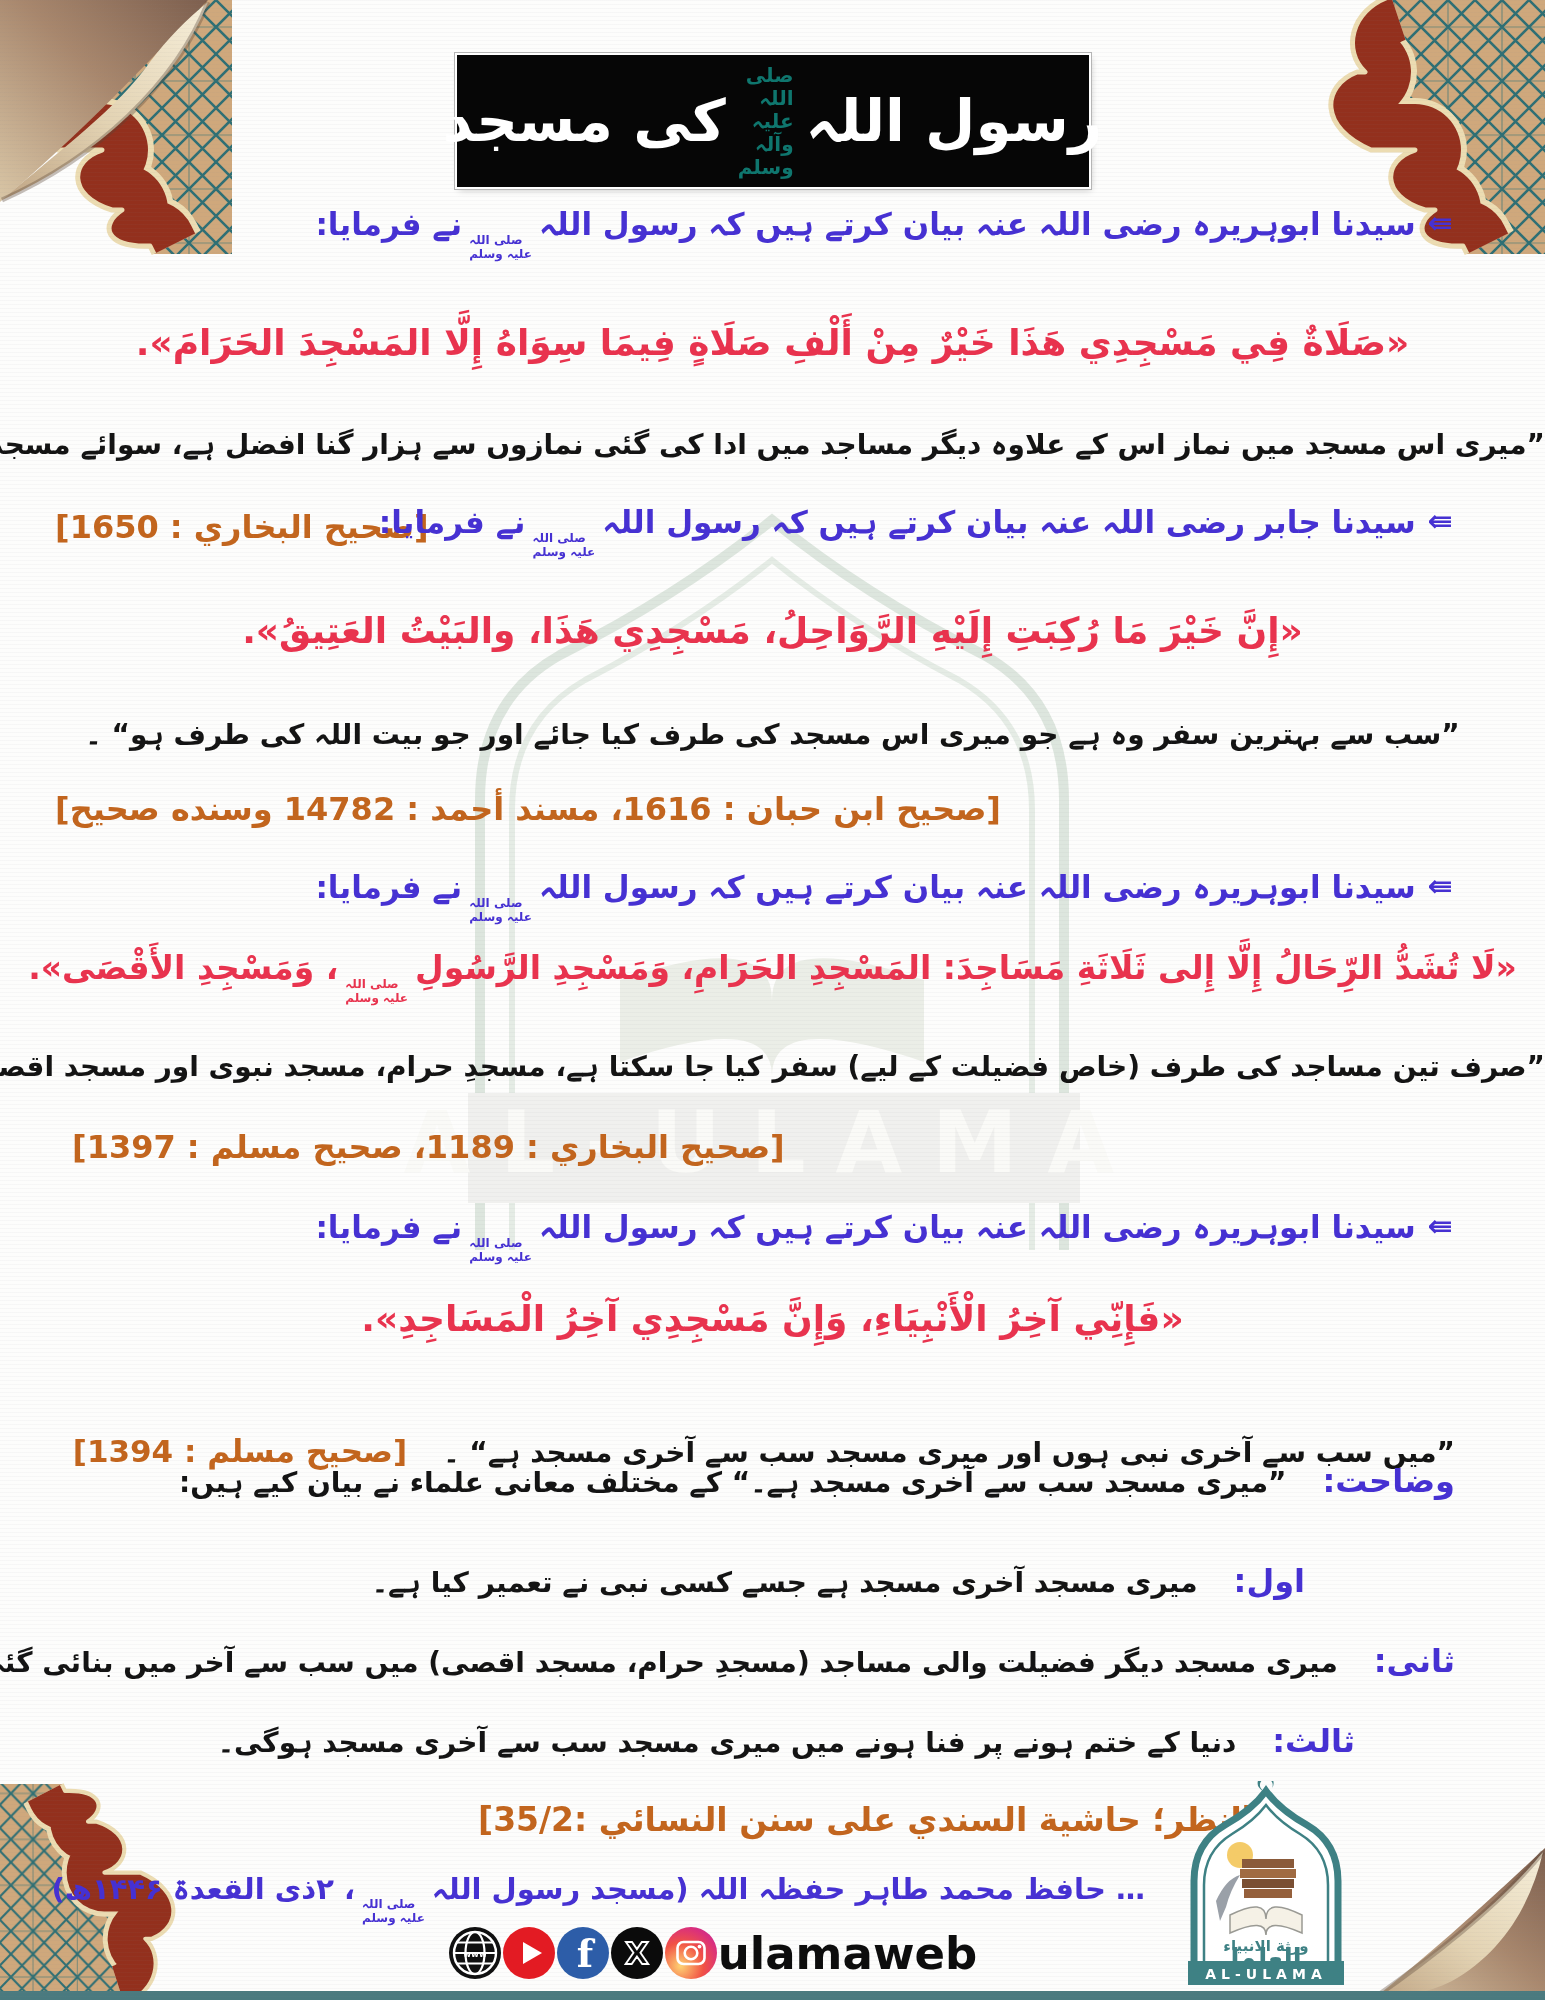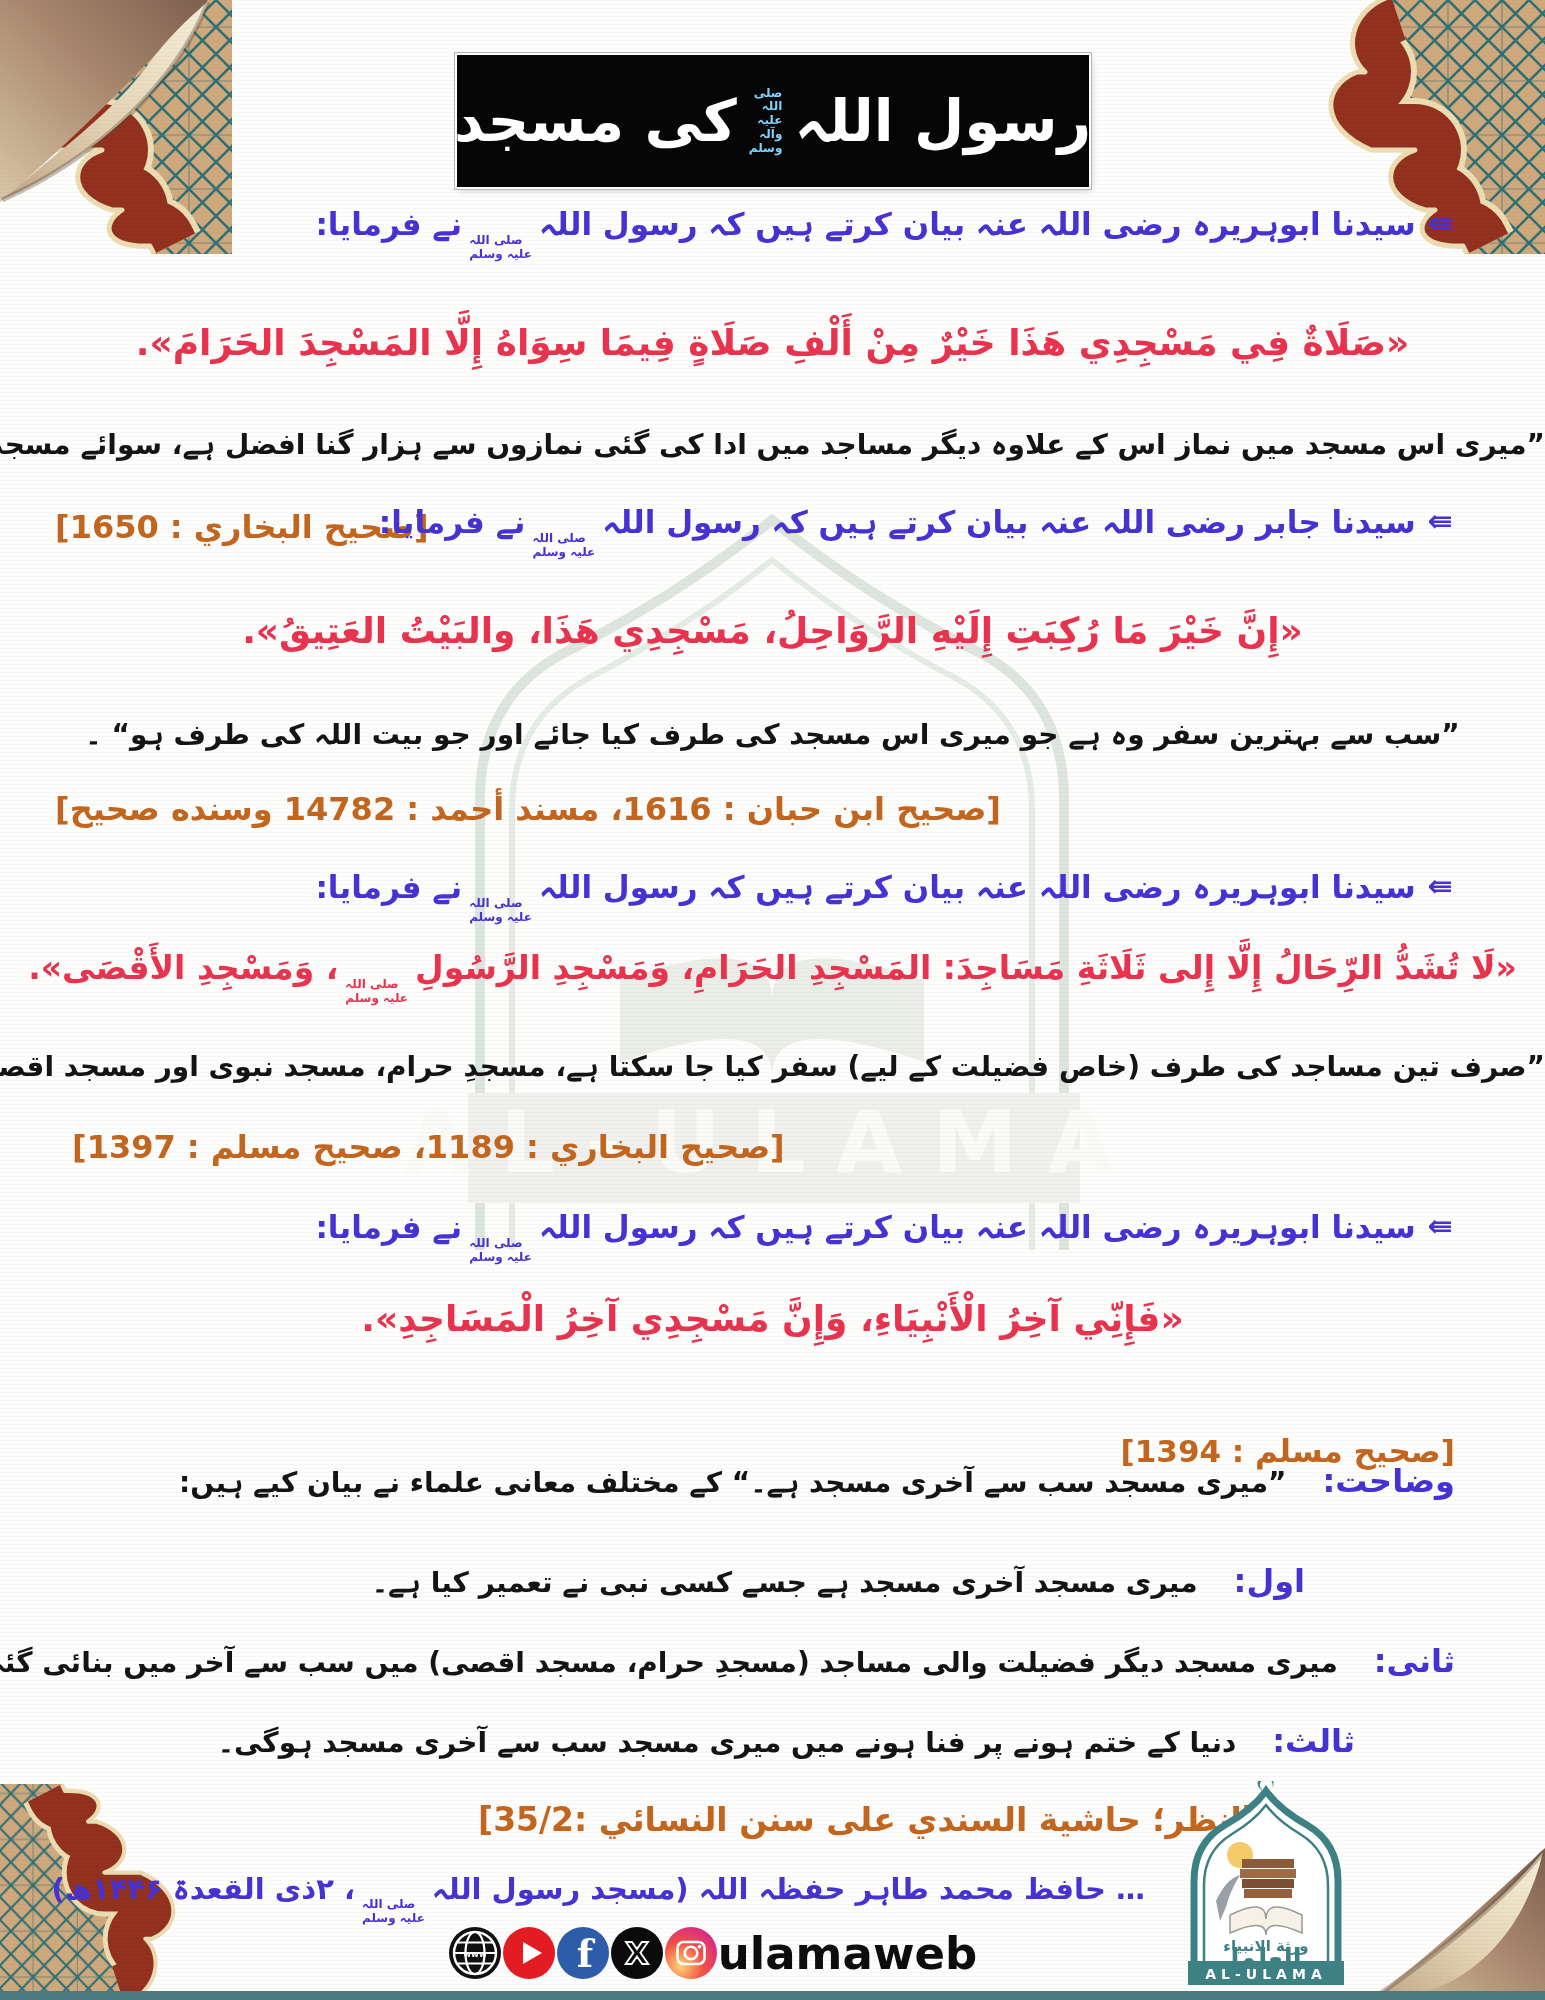--- a/index.html
+++ b/index.html
@@ -7,22 +7,22 @@
         overflow:hidden;font-family:"DejaVu Sans",sans-serif;}
   .texture{position:absolute;inset:0;z-index:1;pointer-events:none;
         background:repeating-linear-gradient(180deg,rgba(130,130,140,.05) 0 1px,transparent 1px 4px);}
   svg.bg{position:absolute;left:0;top:0;z-index:0;}
 
   
   .banner{position:absolute;top:55px;left:50%;width:632px;height:132px;margin-left:-316px;
         background:#060606;z-index:3;display:flex;align-items:center;justify-content:center;
         gap:12px;direction:rtl;box-shadow:0 0 0 2px #fff,0 0 0 3px #b5b5b5,2px 3px 7px rgba(0,0,0,.22);}
   .bt{font-size:58px;font-weight:bold;color:#fff;white-space:nowrap;}
-  .bh{display:inline-flex;flex-direction:column;align-items:center;color:#7dd3fc;
-        font-size:12px;line-height:1.15;font-weight:bold;}
+  .bh{display:inline-flex;flex-direction:column;align-items:center;color:#0f766e;
+        font-size:20px;line-height:1.15;font-weight:bold;}
 
   
   .r{position:absolute;left:0;right:0;direction:rtl;z-index:2;font-weight:bold;}
   .intro{text-align:right;padding-right:92px;font-size:31px;color:#4631d2;white-space:nowrap;}
   .arrow{font-size:30px;margin-left:12px;vertical-align:2px;display:inline-block;}
   .hon{display:inline-flex;flex-direction:column;align-items:flex-end;font-size:12px;
         line-height:1.15;margin:0 7px;vertical-align:-9px;font-weight:bold;}
   .arabic{text-align:center;font-size:36px;color:#e8334e;white-space:nowrap;}
   .arabic3{font-size:33px;}
   .trans{text-align:center;font-size:28px;color:#141414;white-space:nowrap;}
@@ -150,20 +150,21 @@
   <div class="r ref" style="top:1128px;padding-left:72px">[صحيح البخاري : 1189، صحيح مسلم : 1397]</div>
 
   <div class="r intro" style="top:1208px">
     <span class="arrow">⇚</span><span>سیدنا ابوہریرہ رضی اللہ عنہ بیان کرتے ہیں کہ رسول اللہ</span><span class="hon">
         <span>صلی اللہ</span>
         <span>علیہ وسلم</span>
       </span><span>نے فرمایا:</span>
   </div>
   <div class="r arabic" style="top:1298px">«فَإِنِّي آخِرُ الْأَنْبِيَاءِ، وَإِنَّ مَسْجِدِي آخِرُ الْمَسَاجِدِ».</div>
   <div class="r flexr" style="top:1392px">
+    <span class="expl">”میں سب سے آخری نبی ہوں اور میری مسجد سب سے آخری مسجد ہے“ ۔</span>
     <span class="refin">[صحيح مسلم : 1394]</span>
   </div>
 
   <div class="r flexr" style="top:1462px">
     <span class="lab2">وضاحت:</span>
     <span class="expl">”میری مسجد سب سے آخری مسجد ہے۔“ کے مختلف معانی علماء نے بیان کیے ہیں:</span>
   </div>
   <div class="r flexr" style="top:1562px;padding-right:240px">
     <span class="lab2">اول:</span>
     <span class="expl">میری مسجد آخری مسجد ہے جسے کسی نبی نے تعمیر کیا ہے۔</span>

